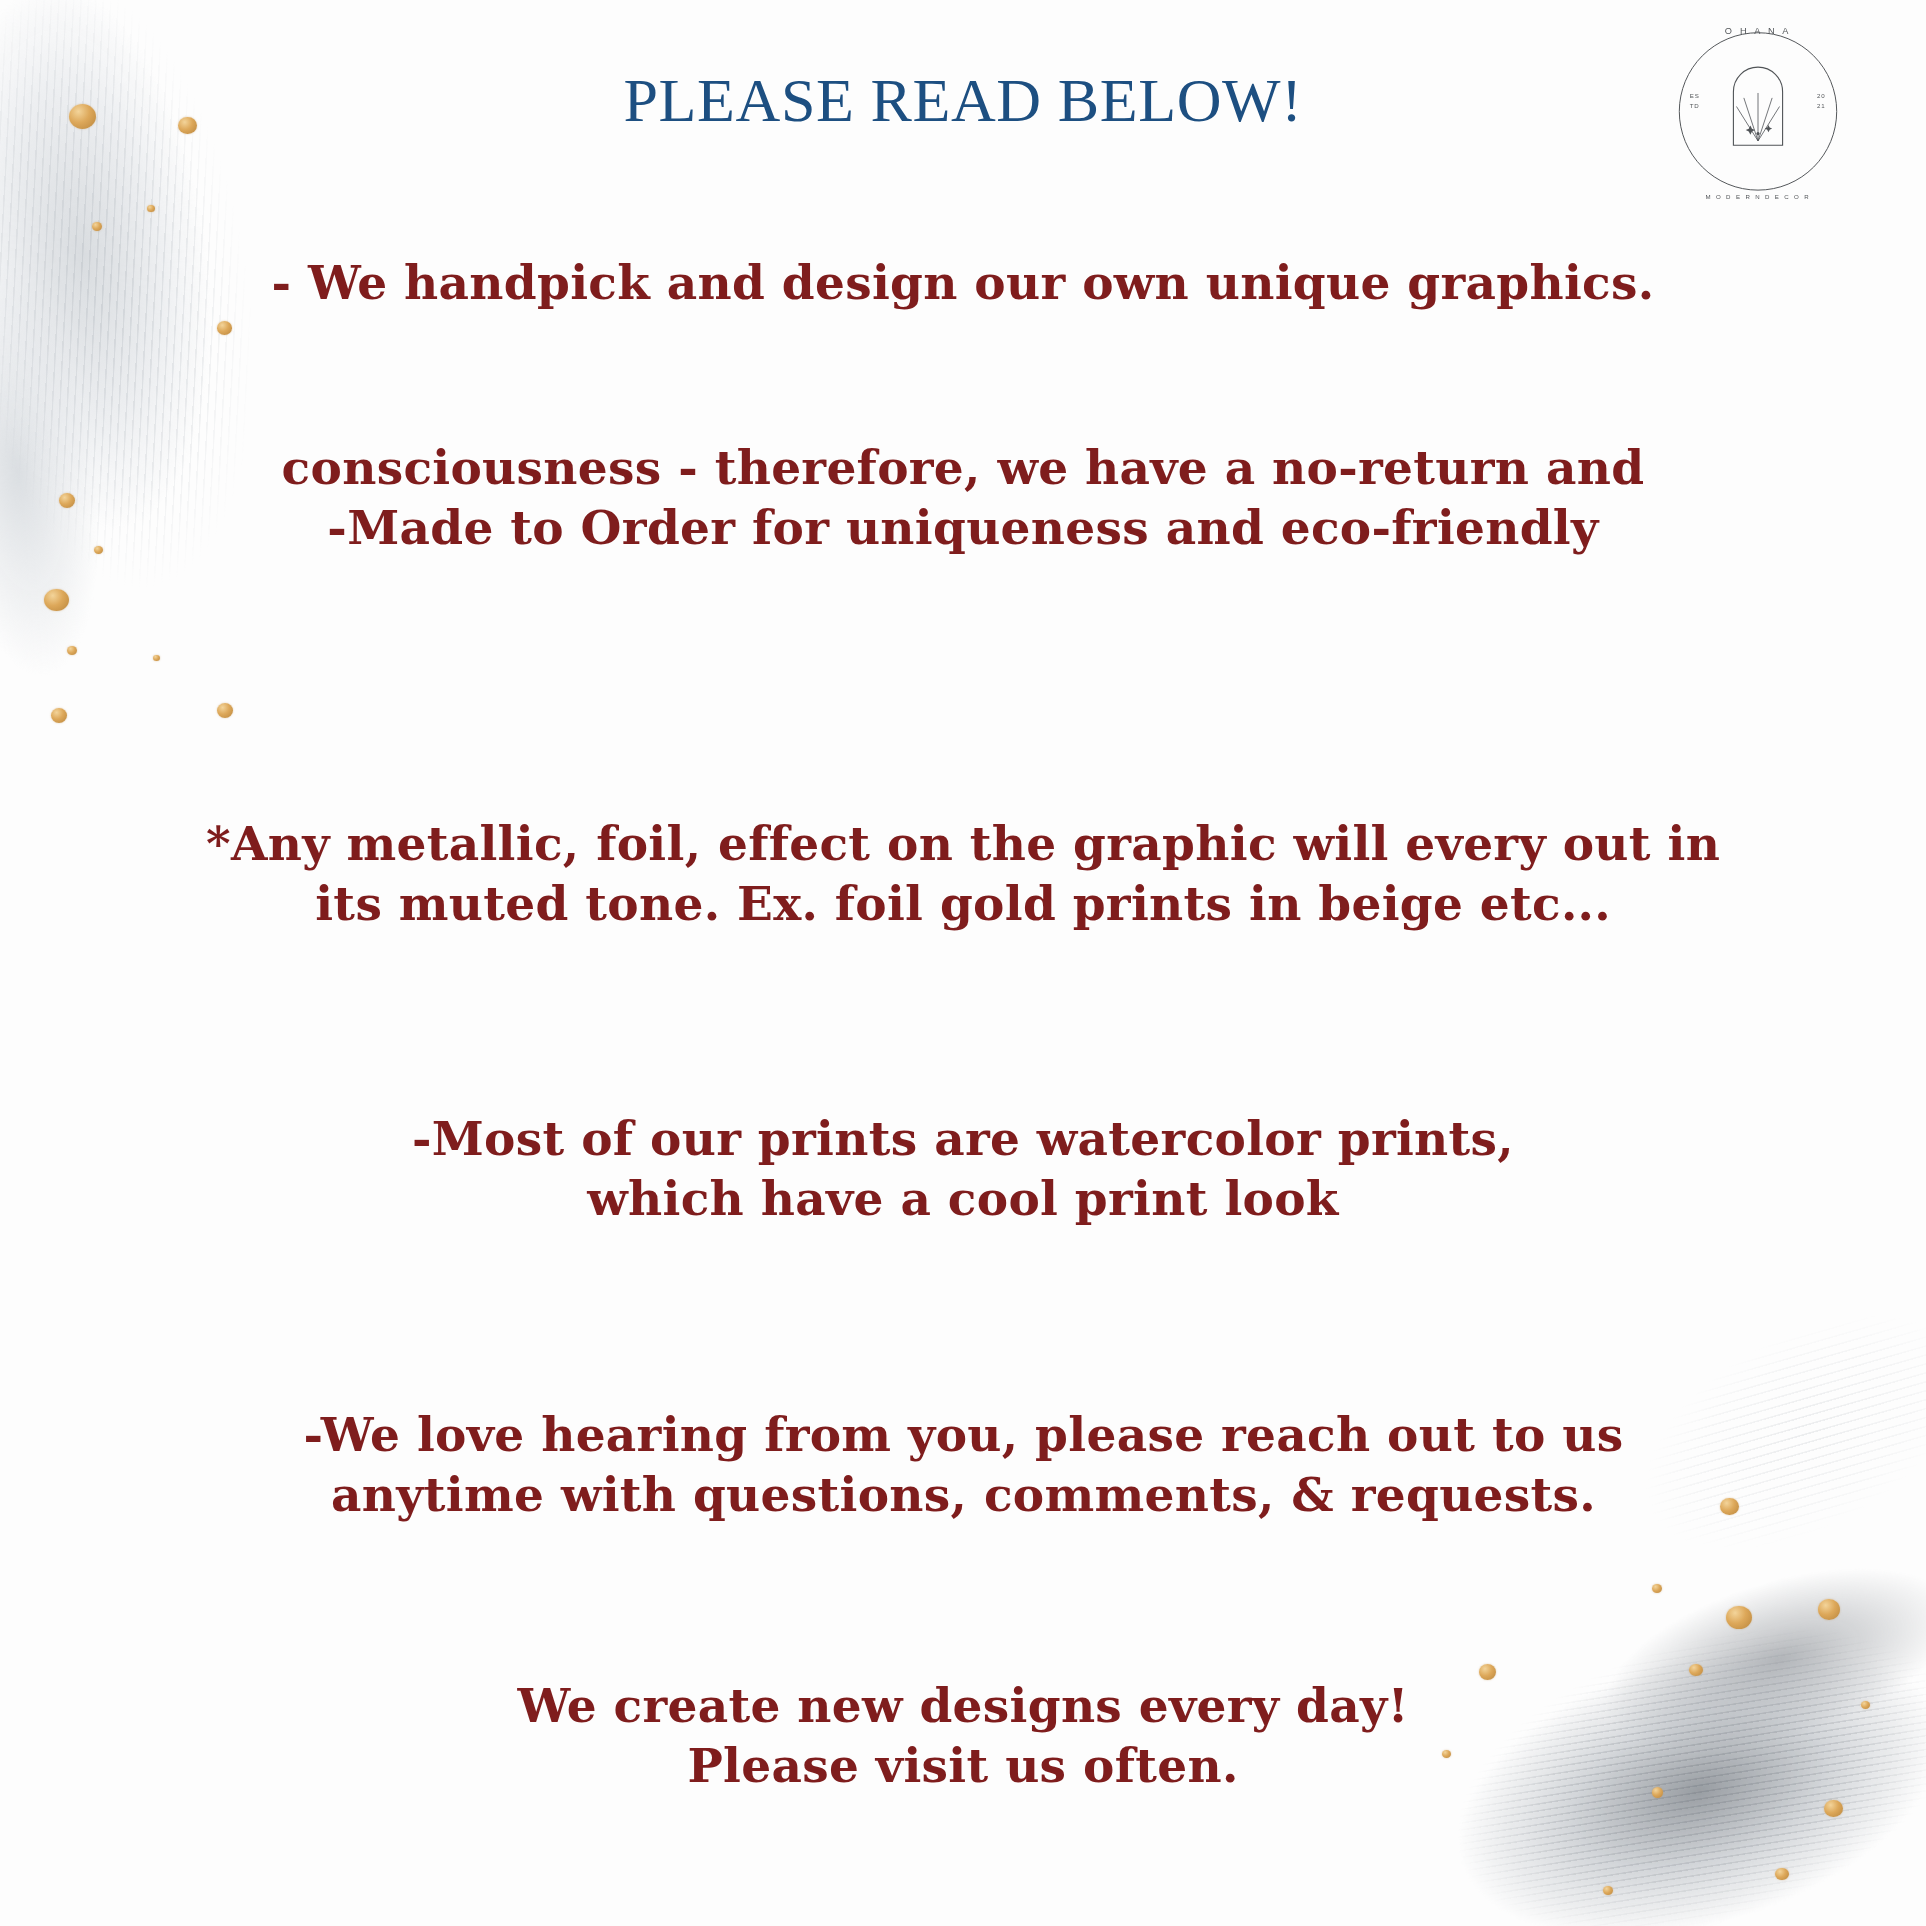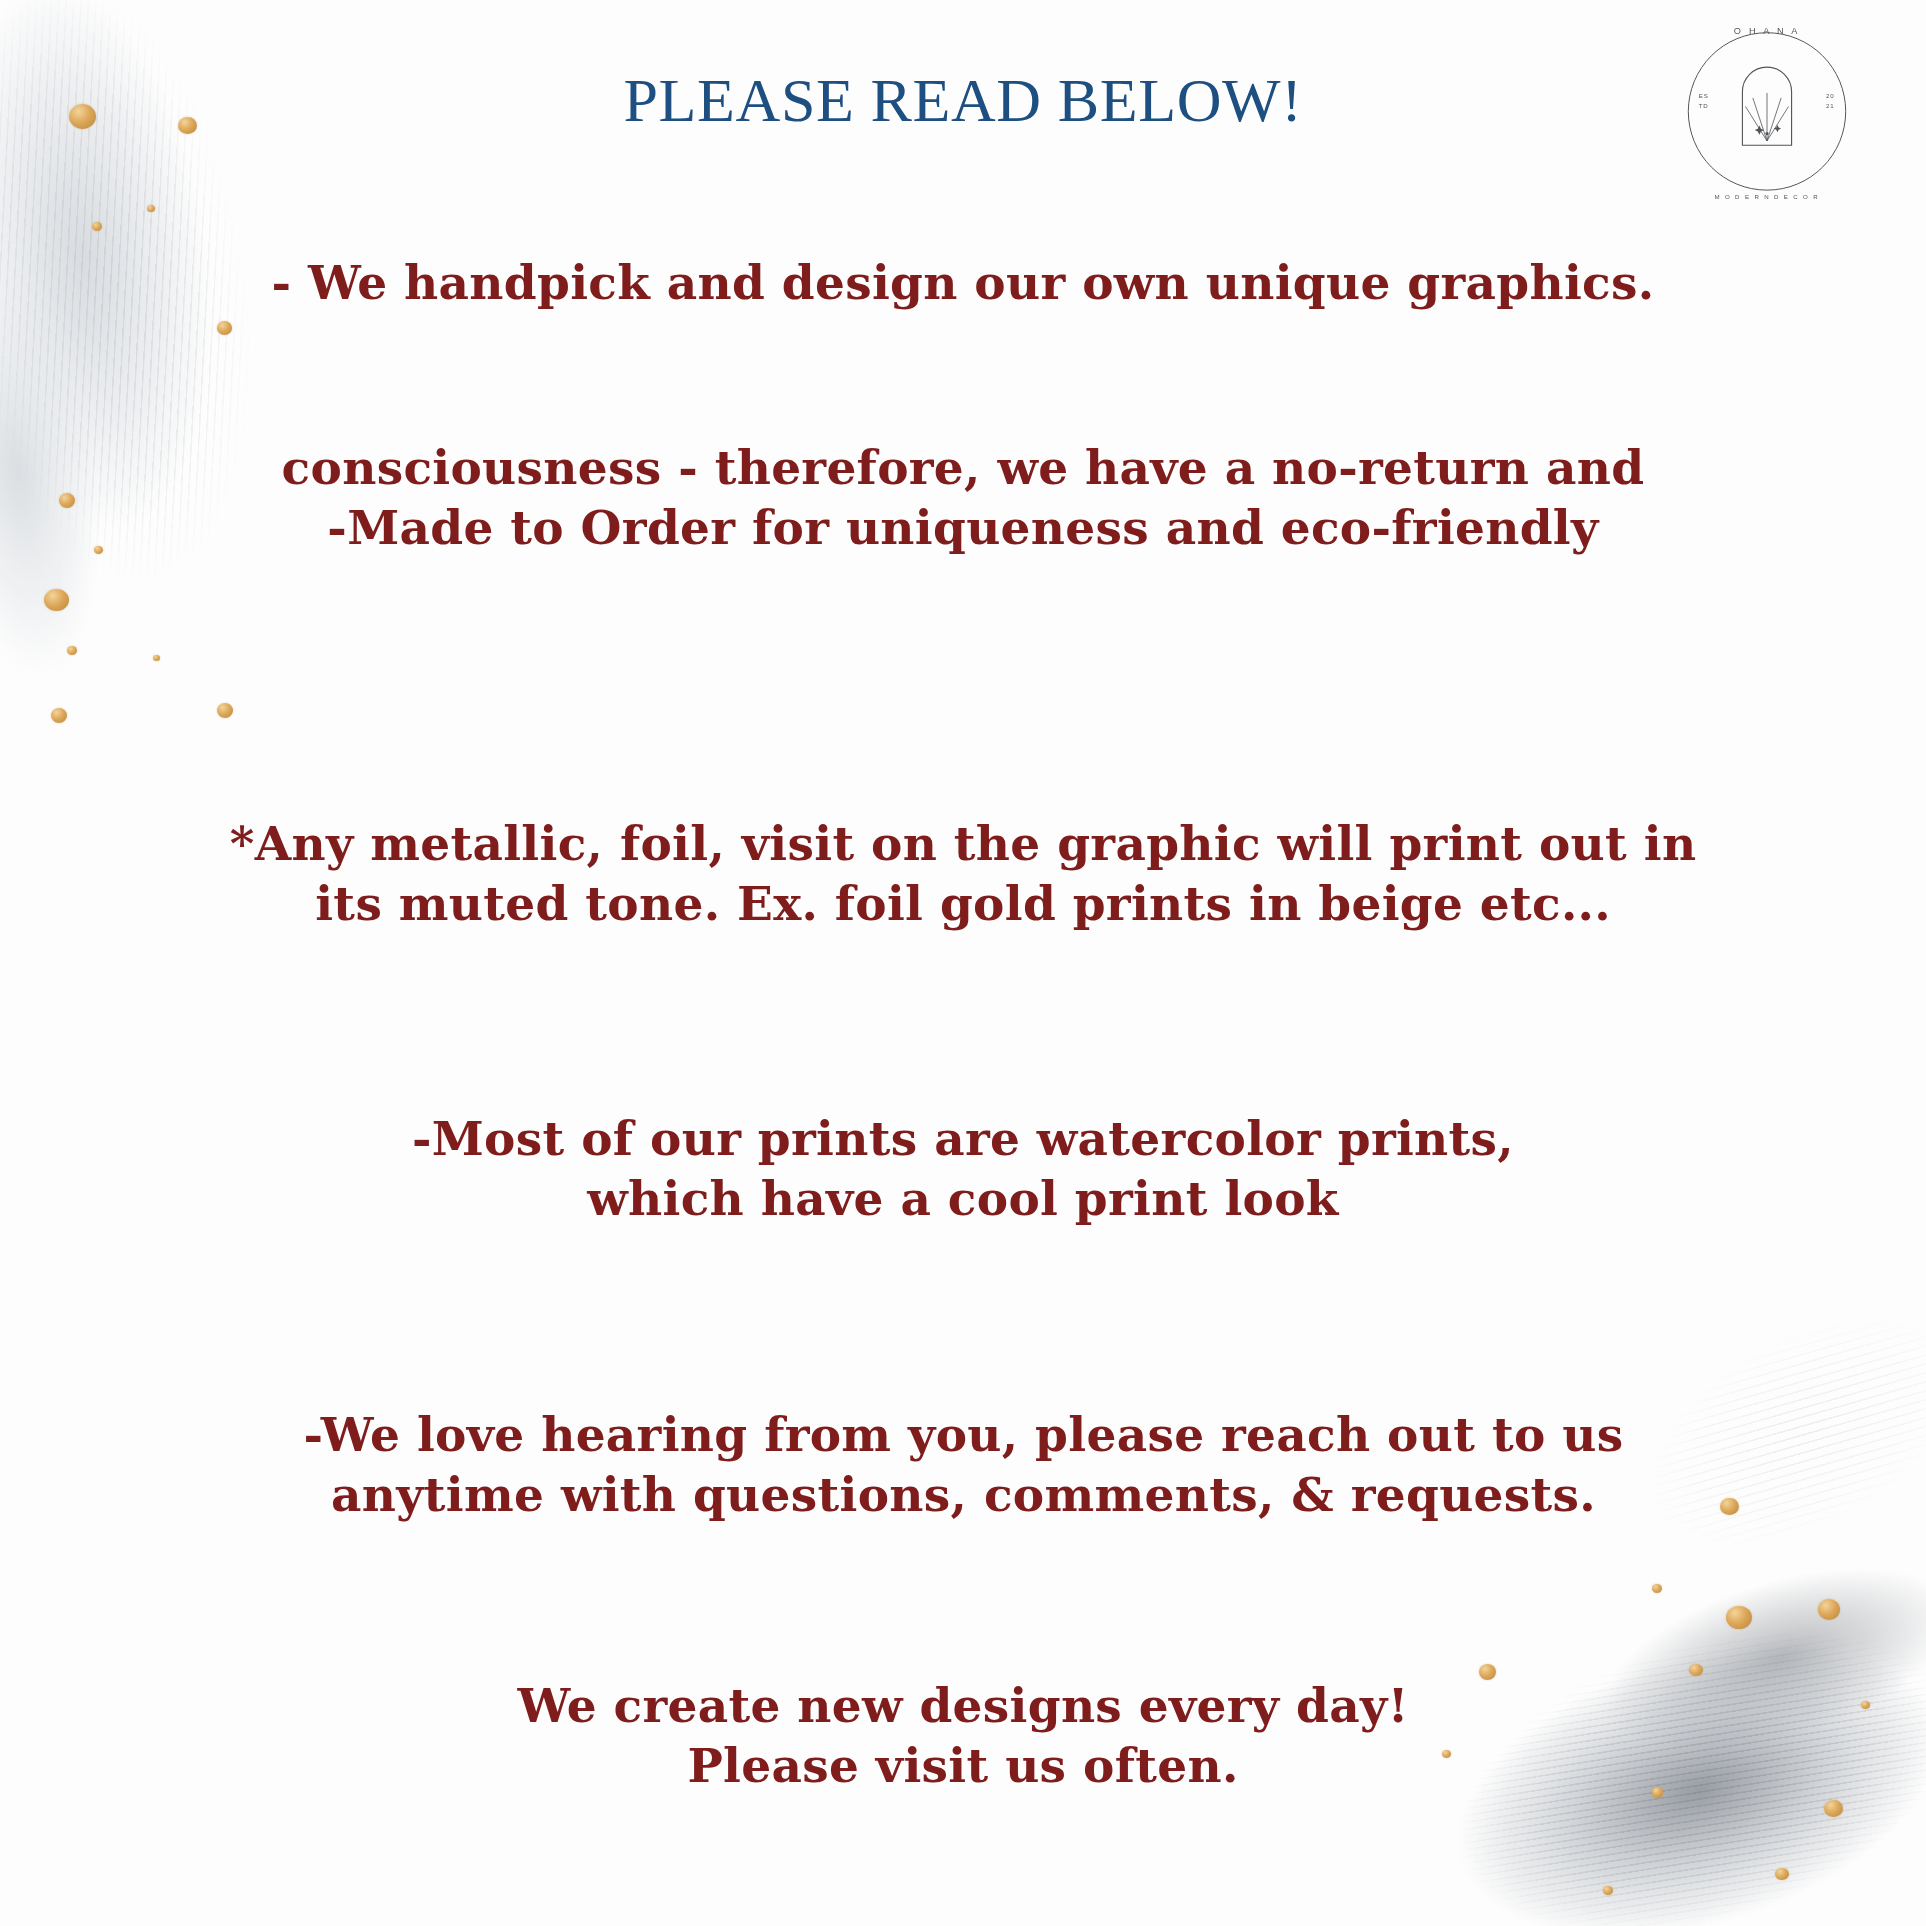--- a/index.html
+++ b/index.html
@@ -106,21 +106,21 @@
     pointer-events: none;
     background:
       radial-gradient(circle at 35% 30%, #f3d49a 0%, #dda85a 45%, #b9853c 100%);
     box-shadow: 0 0 1.8px rgba(190,140,70,0.5);
   }
 
   
   .logo {
     position: absolute;
     top: 18.5px;
-    right: 76px;
+    right: 85px;
     width: 166px;
     height: 191px;
     opacity: 0.82;
   }
 
   
   .content {
     position: absolute;
     top: 0;
     left: 0;
@@ -231,21 +231,21 @@
     <div class="block b1">
       <span class="line">- We handpick and design our own unique graphics.</span>
     </div>
 
     <div class="block b2">
       <span class="line">consciousness - therefore, we have a no-return and</span>
       <span class="line">-Made to Order for uniqueness and eco-friendly</span>
     </div>
 
     <div class="block b3">
-      <span class="line">*Any metallic, foil, visit on the graphic will print out in</span>
+      <span class="line">*Any metallic, foil, effect on the graphic will every out in</span>
       <span class="line">its muted tone. Ex. foil gold prints in beige etc...</span>
     </div>
 
     <div class="block b4">
       <span class="line">-Most of our prints are watercolor prints,</span>
       <span class="line">which have a cool print look</span>
     </div>
 
     <div class="block b5">
       <span class="line">-We love hearing from you, please reach out to us</span>

